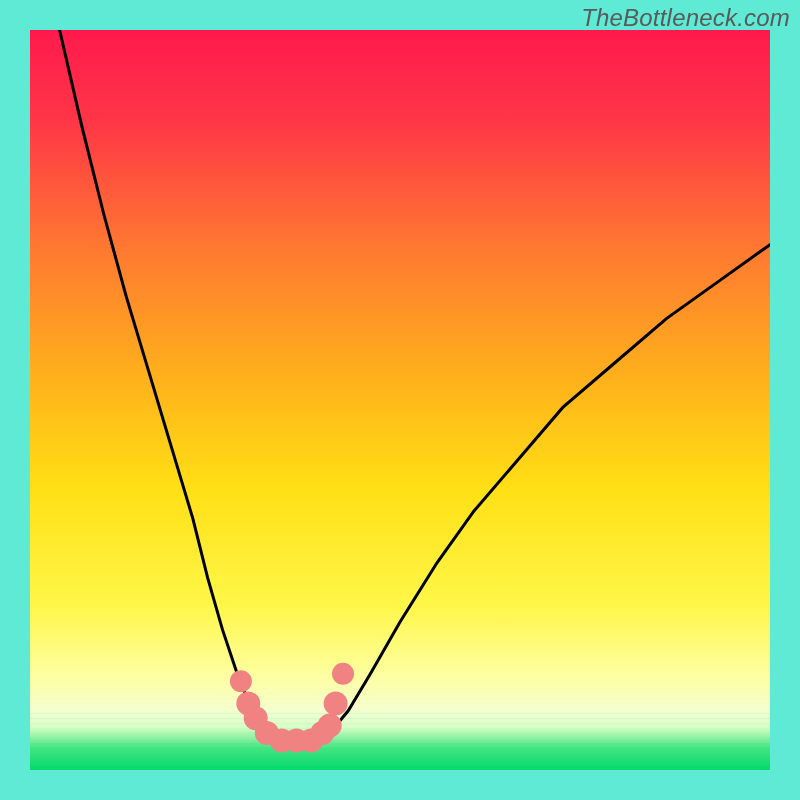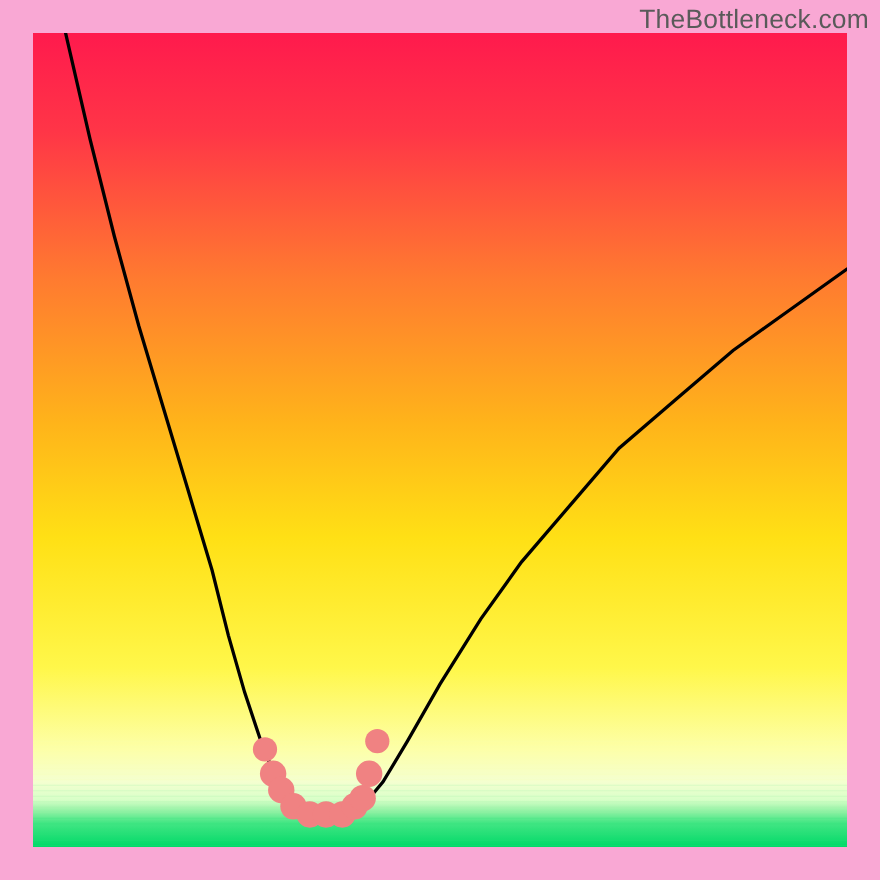--- a/index.html
+++ b/index.html
@@ -10,21 +10,22 @@
     overflow: hidden;
     background: #000;
     font-family: Arial, Helvetica, sans-serif;
   }
   .frame {
     position: absolute;
     left: 0;
     top: 0;
     width: 800px;
     height: 800px;
-    background: #f9a8d4;
+    background: #5eead4;
+    font-style: italic;
   }
   .plot {
     position: absolute;
     left: 30px;
     top: 30px;
     width: 740px;
     height: 740px;
   }
   .watermark {
     position: absolute;

